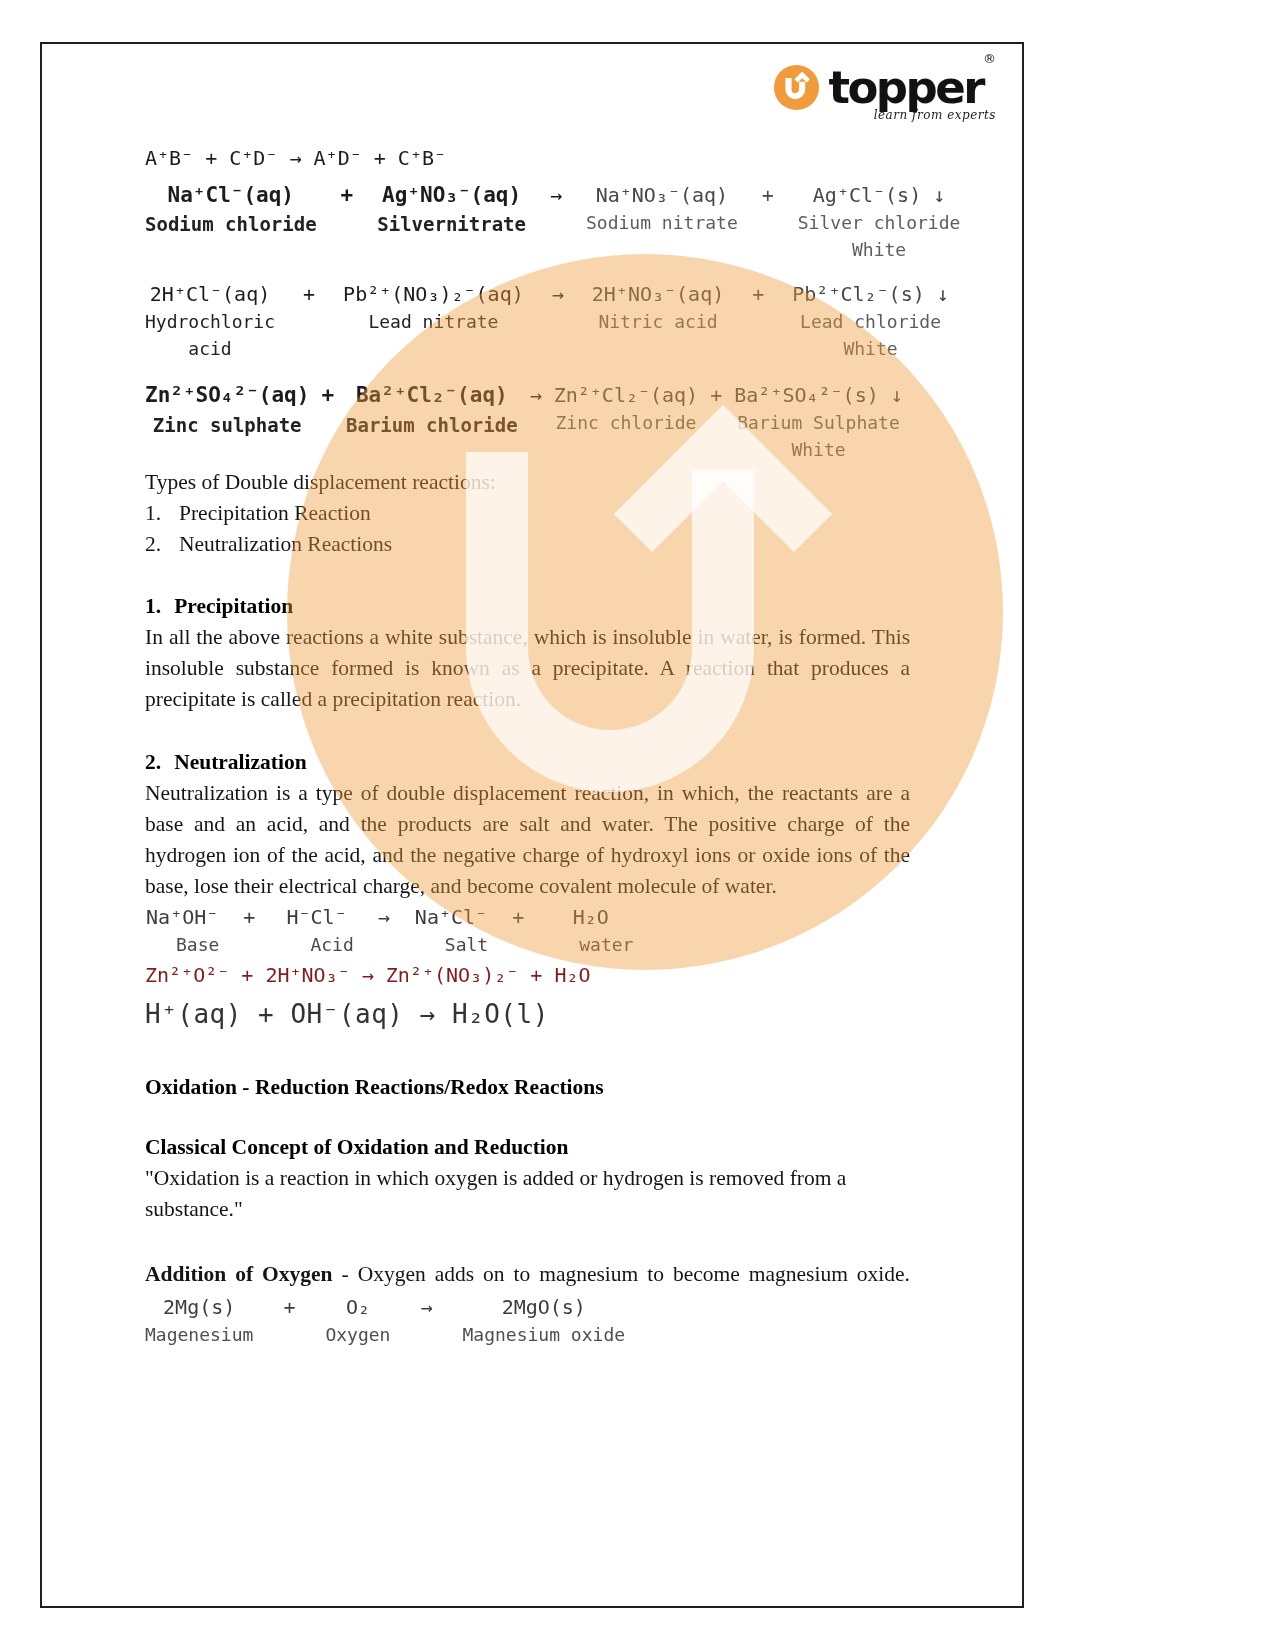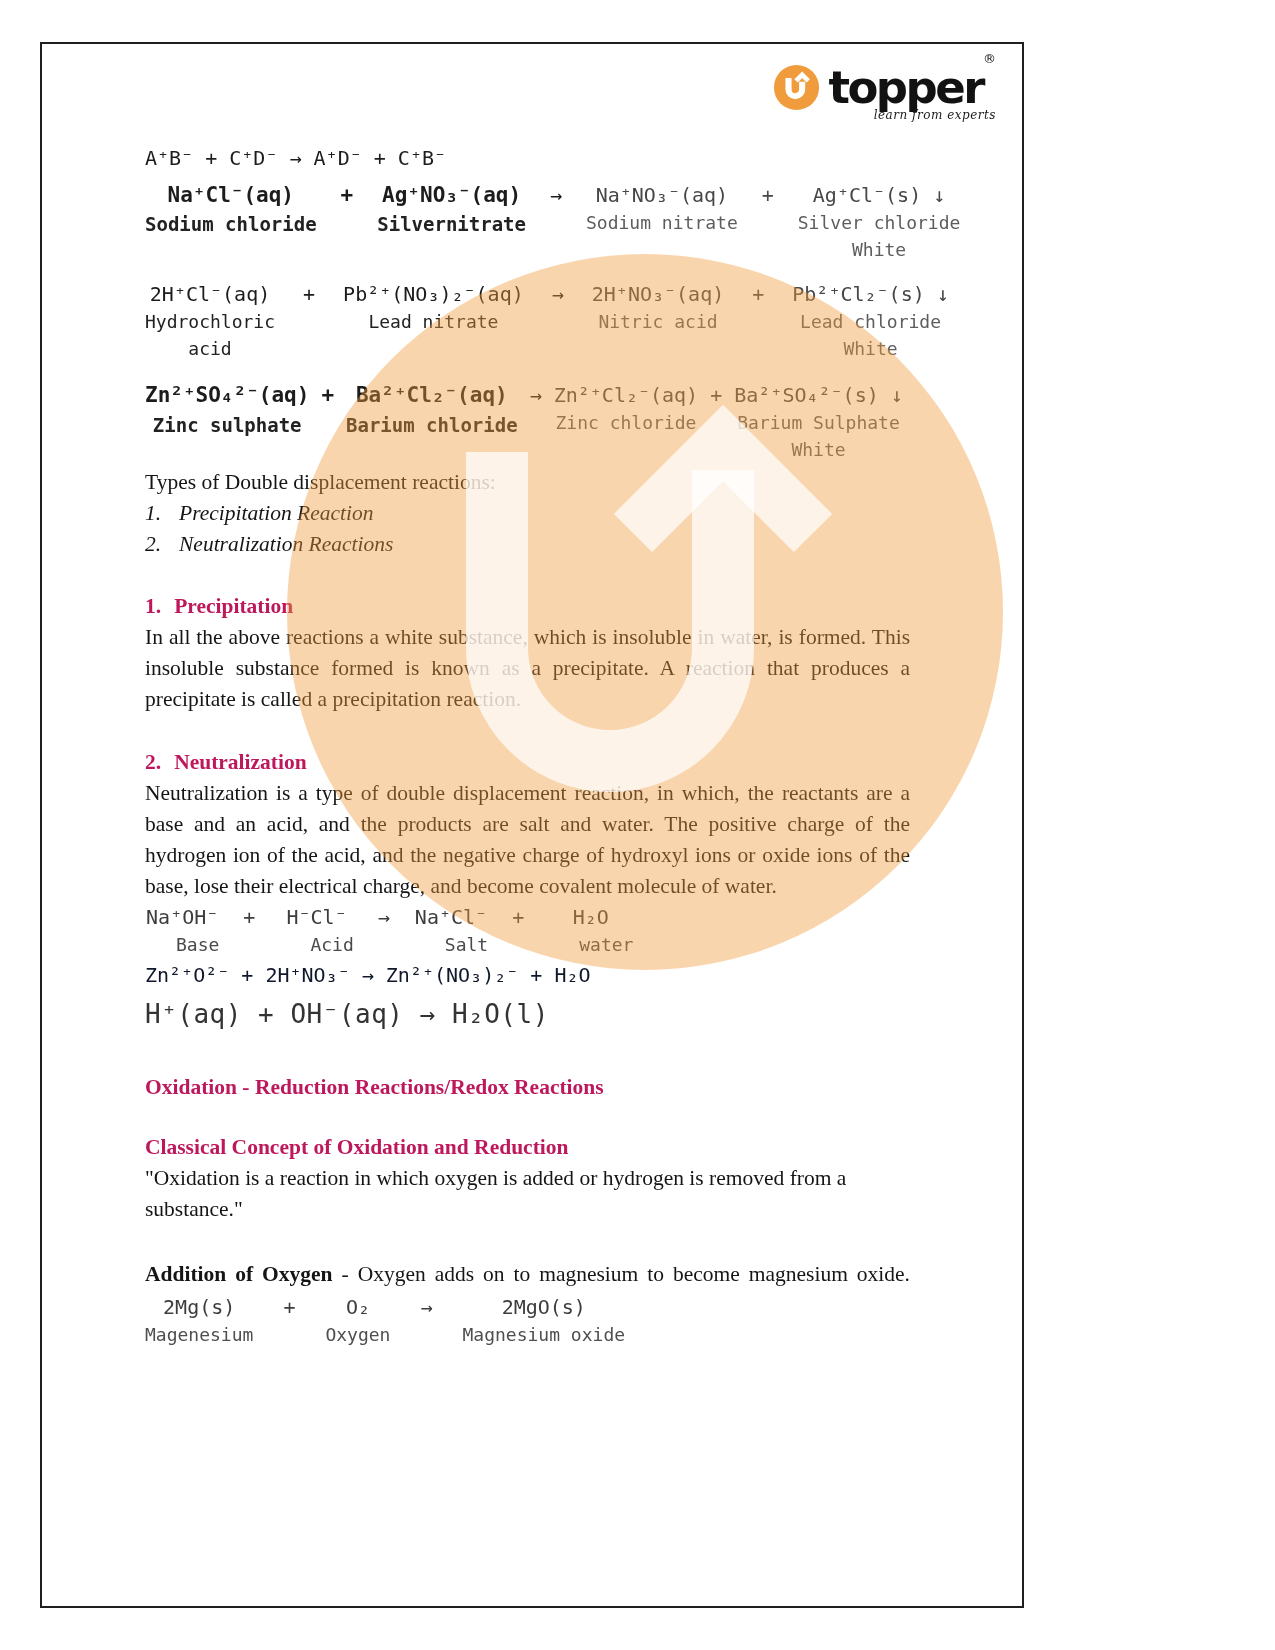--- a/index.html
+++ b/index.html
@@ -29,24 +29,24 @@
   }
   
   .watermark{position:absolute;left:0;top:0;z-index:5;pointer-events:none;}
   
   .content{position:relative;padding:102px 112px 0 103px;}
   .body-p{
     font-size:21.5px;line-height:31px;text-align:justify;margin:0;color:#151515;
   }
   .single-line{text-align:left;}
   .just-line{text-align:justify;text-align-last:justify;}
-  .section-h{font-size:21.5px;line-height:31px;font-weight:bold;color:#be185d;margin:0;}
+  .section-h{font-size:21.5px;line-height:31px;font-weight:bold;color:#000000;margin:0;}
   .h-num{display:inline-block;margin-right:13px;}
   .li-num{display:inline-block;width:34px;}
-  .list-item{font-size:21.5px;line-height:31px;color:#151515;font-style:italic;}
+  .list-item{font-size:21.5px;line-height:31px;color:#151515;}
   .list-item .li-text{color:#151515;}
   
   .eq{
     display:flex;align-items:flex-start;gap:20px;
     font-family:"DejaVu Sans Mono",monospace;color:#1c1c1c;
   }
   .eq-seg{display:flex;flex-direction:column;align-items:center;line-height:1.2;}
   .eq-f{font-size:20px;white-space:pre;}
   .eq-lbl{font-size:18px;margin-top:5px;color:#222222;white-space:pre;}
   .eq-seg.m .eq-f{color:#474747;}
@@ -54,21 +54,21 @@
   .eq-seg.b .eq-f{font-weight:700;font-size:21px;}
   .eq-seg.b .eq-lbl{font-weight:700;font-size:19px;}
   #eq-general{margin-bottom:13px;}
   #eq-naag{gap:24px;margin-bottom:22px;}
   #eq-hclpb{gap:28px;margin-bottom:24px;}
   #eq-znba{gap:12px;margin-bottom:6px;}
   #eq-naoh{gap:24px;margin-top:3px;}
   #eq-naoh .eq-f{color:#3d3d3d;}
   #eq-naoh .eq-lbl{color:#4a4a4a;margin-left:31px;}
   #eq-zno{margin-top:8px;}
-  #eq-zno .eq-f{color:#0f172a;text-align:center;}
+  #eq-zno .eq-f{color:#7f1d1d;text-align:center;}
   #eq-hoh{margin-top:12px;}
   #eq-hoh .eq-f{font-size:26px;color:#333333;letter-spacing:.5px;}
   #eq-mg{gap:30px;margin-top:5px;}
   #eq-mg .eq-f{color:#3d3d3d;}
   #eq-mg .eq-lbl{color:#4f4f4f;}
   
   #types-block{margin-top:2px;}
   #precip-h{margin-top:31px;}
   #neut-h{margin-top:32px;}
   #neut-note{margin-top:2px;}

